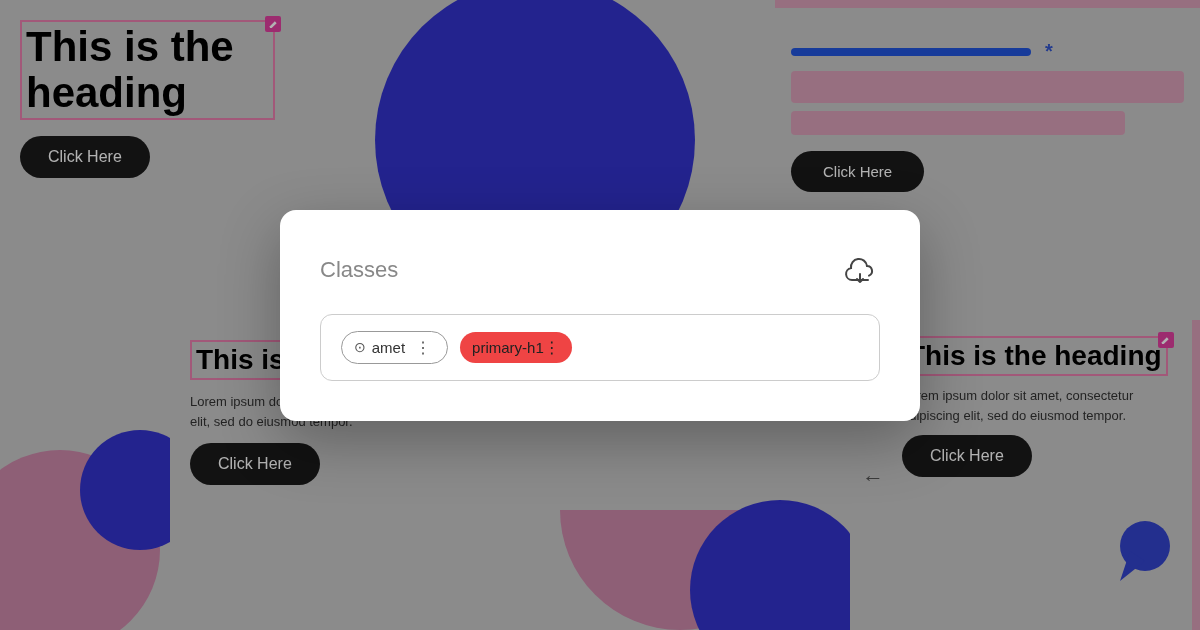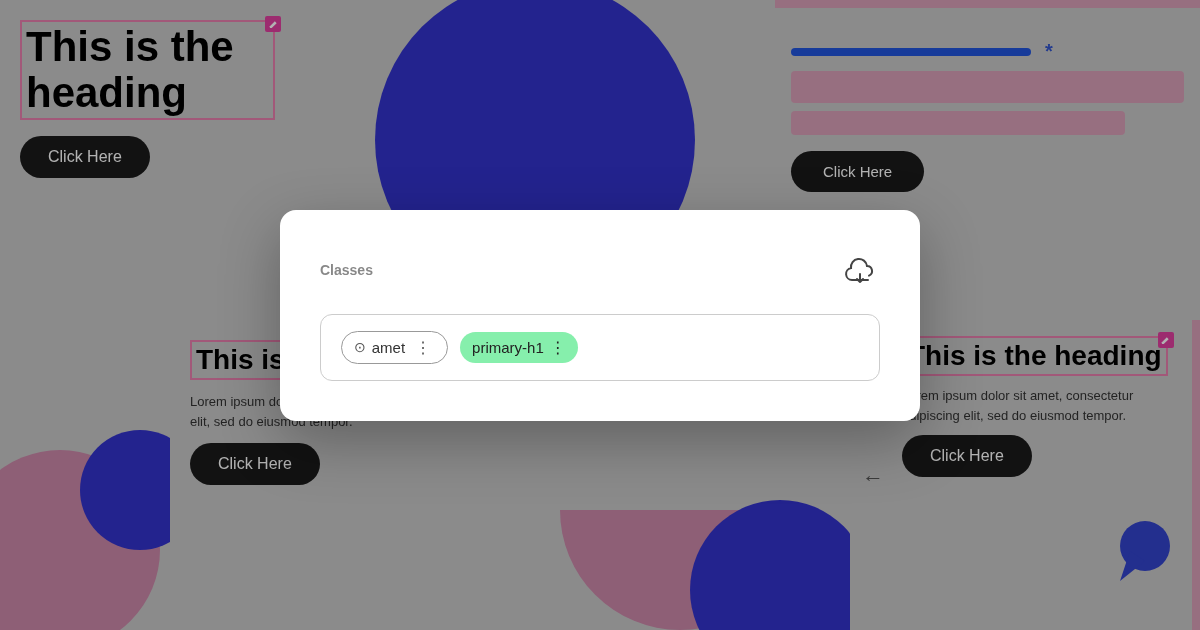--- a/index.html
+++ b/index.html
@@ -292,22 +292,22 @@
     }
 
     .modal-header {
       display: flex;
       align-items: center;
       justify-content: space-between;
       margin-bottom: 24px;
     }
 
     .modal-title {
-      font-size: 14px;
-      font-weight: 700;
+      font-size: 22px;
+      font-weight: 400;
       color: #888;
     }
 
     .modal-icon {
       width: 40px;
       height: 40px;
       display: flex;
       align-items: center;
       justify-content: center;
       color: #555;
@@ -342,22 +342,21 @@
     .class-tag-dots {
       color: #555;
       font-size: 16px;
       cursor: pointer;
       padding: 0 4px;
     }
 
     .class-tag-primary {
       display: flex;
       align-items: center;
-      gap: 6px;
-      background: #86efac;
+      background: #ef4444;
       border-radius: 20px;
       padding: 6px 12px;
       font-size: 15px;
       color: #222;
       font-weight: 500;
     }
 
     .class-tag-primary .dots {
       color: #222;
       font-size: 16px;

